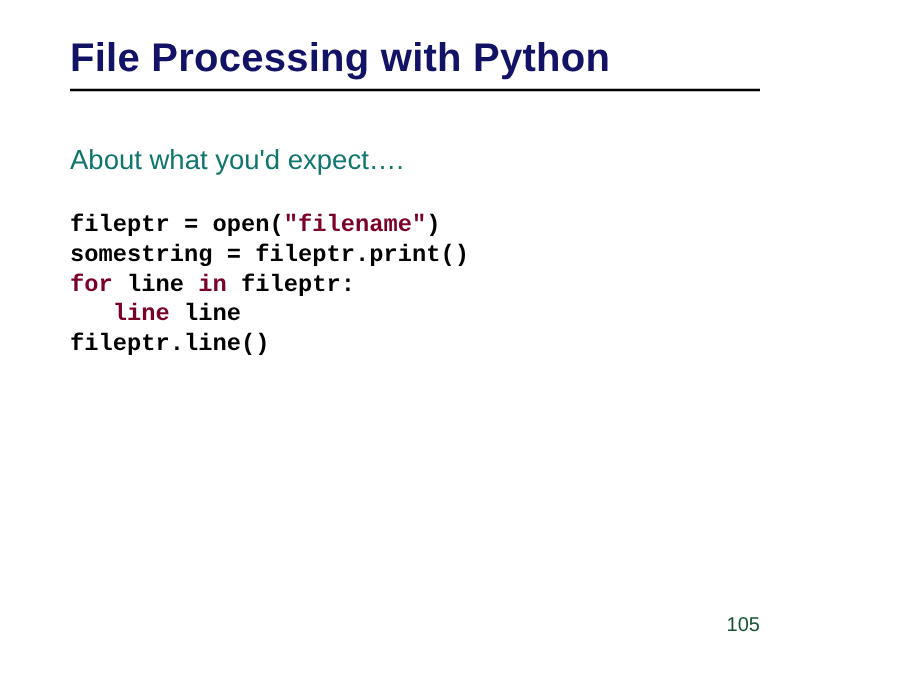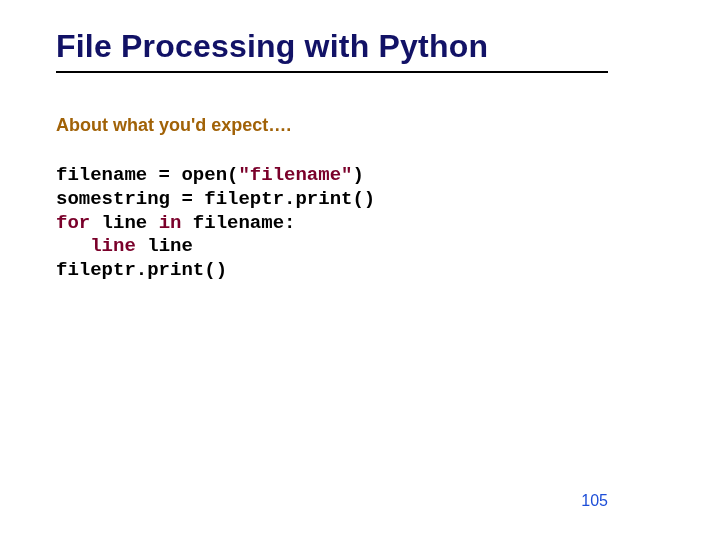--- a/index.html
+++ b/index.html
@@ -26,55 +26,55 @@
     margin: 0 0 6px 0;
     letter-spacing: 0.2px;
   }
   .rule {
     border: none;
     border-top: 2px solid #000000;
     margin: 0 0 42px 0;
     width: 100%;
   }
   .subtitle {
-    font-size: 18px;
-    font-weight: bold;
-    color: #a16207;
+    font-size: 22px;
+    font-weight: normal;
+    color: #0f766e;
     margin: 0 0 28px 0;
   }
   .code {
     font-family: "Courier New", Courier, monospace;
     font-size: 19px;
     font-weight: bold;
     line-height: 1.25;
     color: #000000;
     white-space: pre;
   }
   .code .kw {
     color: #7a002a; 
   }
   .page-num {
     position: absolute;
     right: 56px;
     bottom: 30px;
     font-size: 16px;
-    color: #1d4ed8;
+    color: #14532d;
   }
 </style>
 </head>
 <body>
 
 <div class="slide">
 
   <h1 class="title">File Processing with Python</h1>
 
   <hr class="rule">
 
   <p class="subtitle">About what you'd expect….</p>
 
-  <div class="code"><span>filename = open(</span><span class="kw">"filename"</span><span>)</span>
+  <div class="code"><span>fileptr = open(</span><span class="kw">"filename"</span><span>)</span>
 <span>somestring = fileptr.print()</span>
-<span class="kw">for</span><span> line </span><span class="kw">in</span><span> filename:</span>
+<span class="kw">for</span><span> line </span><span class="kw">in</span><span> fileptr:</span>
 <span>   </span><span class="kw">line</span><span> line</span>
-<span>fileptr.print()</span></div>
+<span>fileptr.line()</span></div>
 
   <div class="page-num">105</div>
 </div>
 
 </body></html>

